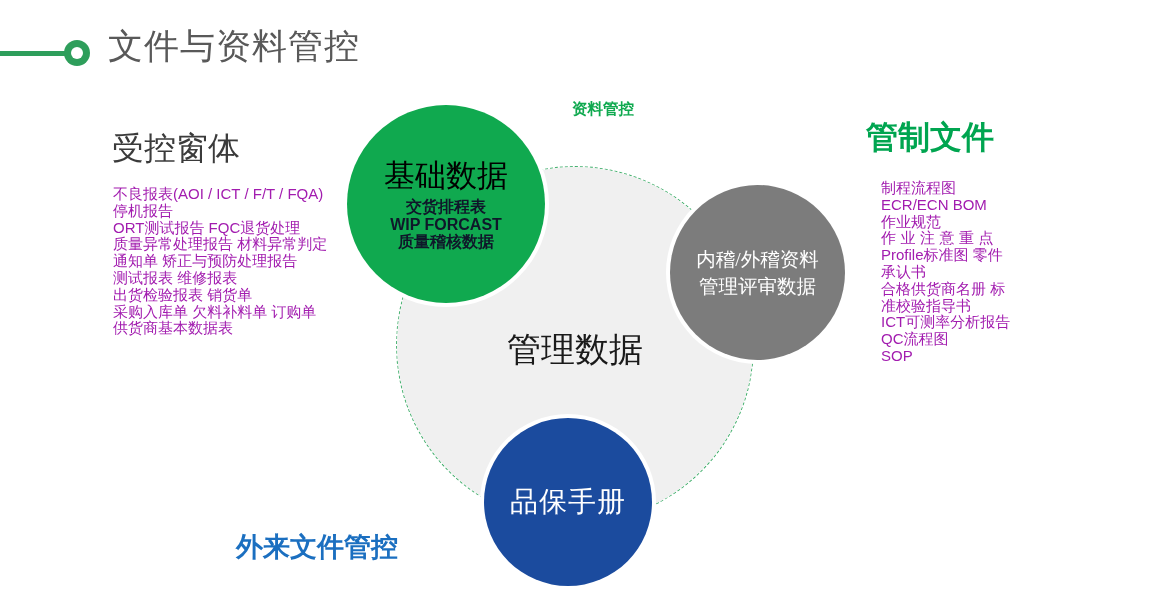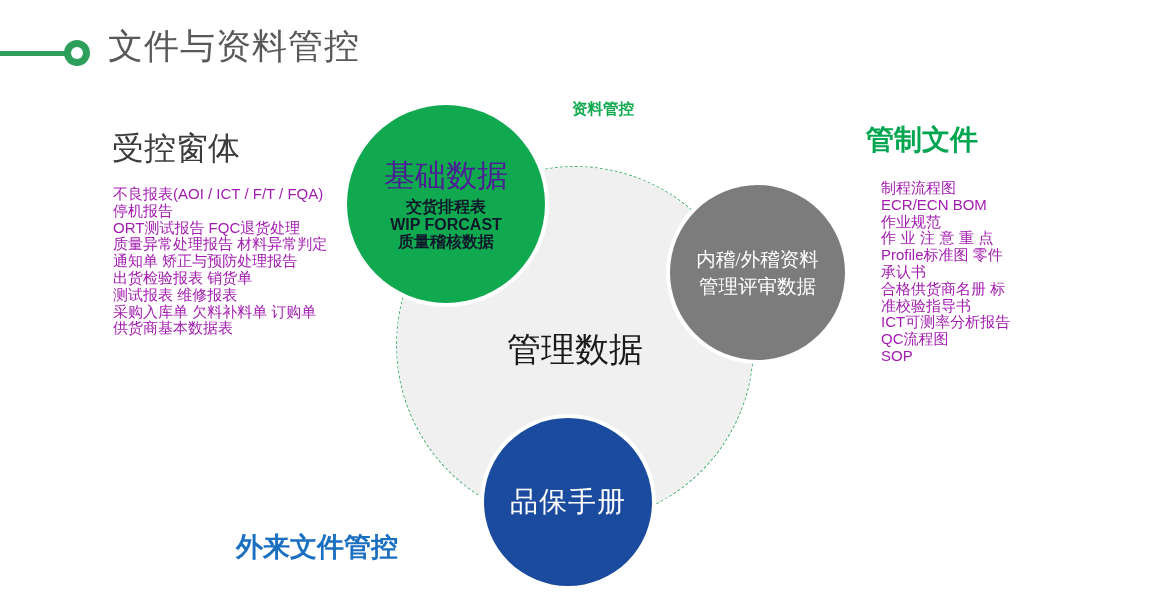--- a/index.html
+++ b/index.html
@@ -71,22 +71,22 @@
     left: 112px;
     top: 130px;
     color: #3B3B3B;
     font-weight: normal;
   }
   #heading-right {
     left: 866px;
     top: 122px;
     color: #00A550;
     font-weight: bold;
-    font-family: Liberation Sans, sans-serif;
-    font-size: 28px;
+    font-family: Liberation Mono, monospace;
+    font-size: 32px;
   }
   .col-list {
     position: absolute;
     font-family: "Liberation Sans", "DejaVu Sans", sans-serif;
     font-size: 15px;
     line-height: 16.8px;
     color: #a21caf;
     white-space: nowrap;
   }
   #list-left { left: 113px; top: 186px; }
@@ -151,21 +151,21 @@
     top: 105px;
     width: 198px;
     height: 198px;
     background: #10A94F;
     box-shadow: 0 0 0 4px #ffffff;
   }
   #circle-basic .big {
     font-family: "Liberation Serif", "DejaVu Serif", serif;
     font-size: 31px;
     line-height: 38px;
-    color: #4c1d95;
+    color: #000000;
     margin-bottom: 3px;
     white-space: nowrap;
   }
   #circle-basic .small {
     font-family: "Liberation Sans", "DejaVu Sans", sans-serif;
     font-weight: bold;
     font-size: 16px;
     line-height: 17.5px;
     color: #0f172a;
     white-space: nowrap;
@@ -239,22 +239,22 @@
   <div id="page-title">文件与资料管控</div>
 </div>
 
 <div class="col-heading" id="heading-left">受控窗体</div>
 <div class="col-list" id="list-left">
   <span class="row">不良报表(AOI / ICT / F/T / FQA)</span>
   <span class="row">停机报告</span>
   <span class="row">ORT测试报告  FQC退货处理</span>
   <span class="row">质量异常处理报告 材料异常判定</span>
   <span class="row">通知单 矫正与预防处理报告</span>
+  <span class="row">测试报表 维修报表</span>
   <span class="row">出货检验报表 销货单</span>
-  <span class="row">测试报表 维修报表</span>
   <span class="row">采购入库单 欠料补料单 订购单</span>
   <span class="row">供货商基本数据表</span>
 </div>
 
 <div class="col-heading" id="heading-right">管制文件</div>
 <div class="col-list" id="list-right">
   <span class="row">制程流程图</span>
   <span class="row">ECR/ECN  BOM</span>
   <span class="row">作业规范</span>
   <span class="row spaced">作业注意重点</span>

